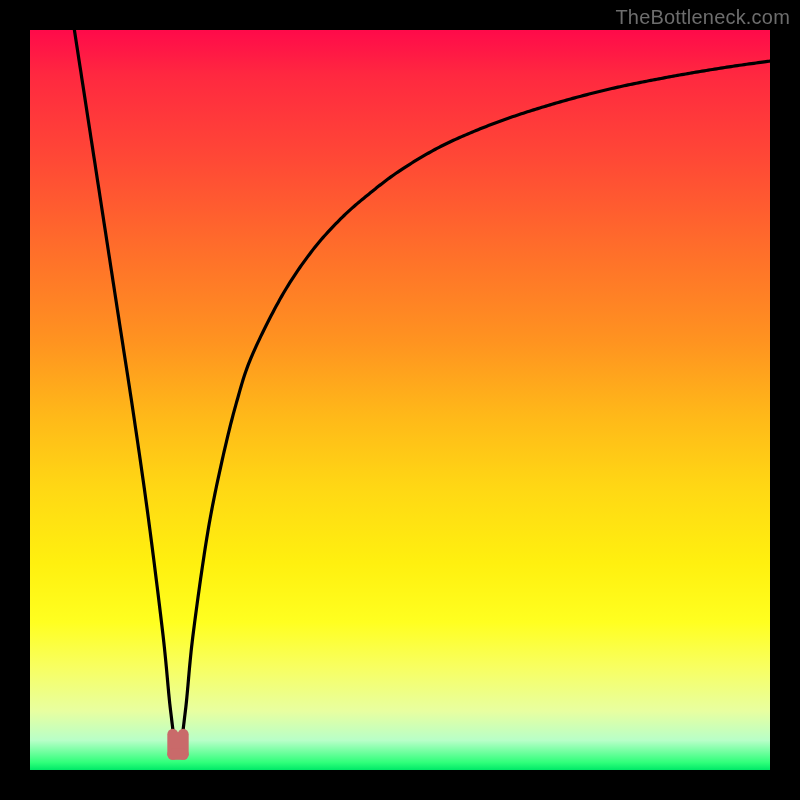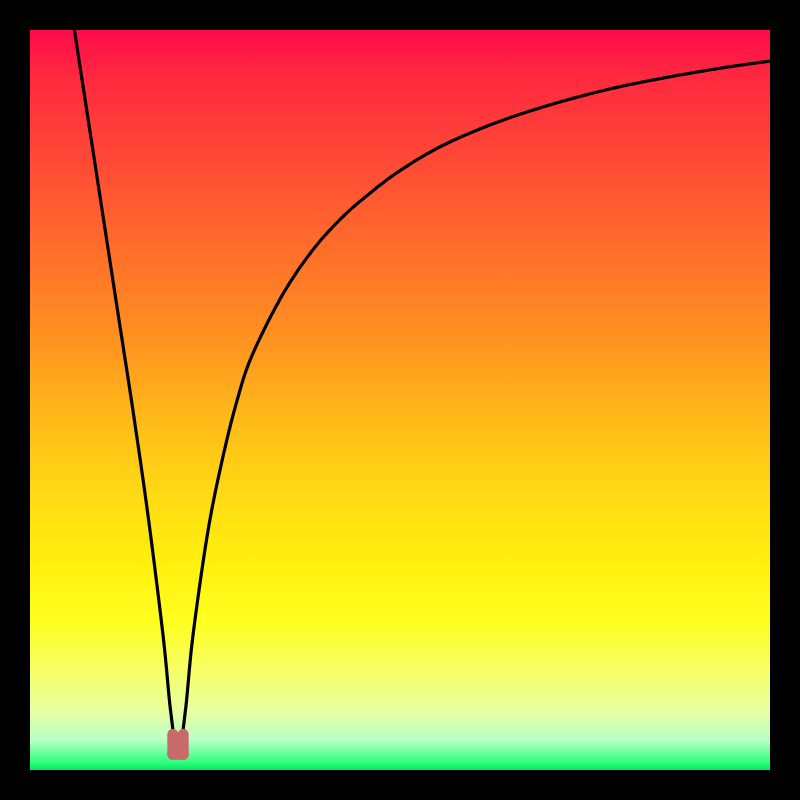--- a/index.html
+++ b/index.html
@@ -56,20 +56,21 @@
     color: #6d6d6d;
     font-size: 20px;
     letter-spacing: 0.2px;
     user-select: none;
   }
 </style>
 </head>
 <body>
 
 <div class="outer">
+  <div class="watermark">TheBottleneck.com</div>
   <div class="plot">
     <div class="gradient"></div>
     <svg class="svg-layer" viewBox="0 0 740 740" preserveAspectRatio="none">
       <path id="curve-path" fill="none" stroke="#000000" stroke-width="3.2" stroke-linecap="round" stroke-linejoin="round" d="M44.40 0.00 L44.86 2.96 L45.39 6.47 L46.01 10.47 L46.69 14.91 L47.44 19.75 L48.24 24.94 L49.08 30.43 L49.96 36.16 L50.88 42.09 L51.81 48.17 L52.76 54.34 L53.72 60.57 L54.68 66.80 L55.63 72.97 L56.56 79.05 L57.47 84.98 L58.36 90.72 L59.20 96.20 L60.02 101.54 L60.84 106.89 L61.67 112.23 L62.49 117.58 L63.31 122.92 L64.13 128.27 L64.96 133.61 L65.78 138.96 L66.60 144.30 L67.42 149.64 L68.24 154.99 L69.07 160.33 L69.89 165.68 L70.71 171.02 L71.53 176.37 L72.36 181.71 L73.18 187.06 L74.00 192.40 L74.82 197.74 L75.64 203.09 L76.47 208.43 L77.29 213.78 L78.11 219.12 L78.93 224.47 L79.76 229.81 L80.58 235.16 L81.40 240.50 L82.22 245.84 L83.04 251.19 L83.87 256.53 L84.69 261.88 L85.51 267.22 L86.33 272.57 L87.16 277.91 L87.98 283.26 L88.80 288.60 L89.62 293.93 L90.44 299.25 L91.27 304.55 L92.09 309.84 L92.91 315.12 L93.73 320.39 L94.56 325.67 L95.38 330.95 L96.20 336.24 L97.02 341.54 L97.84 346.85 L98.67 352.19 L99.49 357.54 L100.31 362.92 L101.13 368.34 L101.96 373.79 L102.78 379.27 L103.60 384.80 L104.42 390.35 L105.24 395.91 L106.07 401.47 L106.89 407.04 L107.71 412.63 L108.53 418.24 L109.36 423.87 L110.18 429.52 L111.00 435.21 L111.82 440.93 L112.64 446.69 L113.47 452.50 L114.29 458.34 L115.11 464.24 L115.93 470.19 L116.76 476.20 L117.58 482.27 L118.40 488.40 L119.23 494.68 L120.09 501.15 L120.95 507.79 L121.83 514.57 L122.72 521.45 L123.61 528.41 L124.50 535.42 L125.38 542.44 L126.26 549.45 L127.13 556.41 L127.98 563.30 L128.81 570.07 L129.62 576.72 L130.41 583.19 L131.16 589.46 L131.88 595.51 L132.56 601.30 L133.20 606.80 L133.79 612.05 L134.35 617.13 L134.86 622.05 L135.34 626.80 L135.79 631.40 L136.21 635.85 L136.62 640.17 L137.00 644.36 L137.36 648.42 L137.72 652.38 L138.06 656.22 L138.41 659.97 L138.75 663.63 L139.10 667.20 L139.45 670.69 L139.82 674.12 L140.20 677.49 L140.60 680.80 L141.01 684.13 L141.42 687.52 L141.83 690.94 L142.24 694.36 L142.66 697.75 L143.07 701.08 L143.48 704.32 L143.89 707.44 L144.30 710.40 L144.71 713.18 L145.12 715.75 L145.53 718.07 L145.94 720.12 L146.36 721.87 L146.77 723.28 L147.18 724.33 L147.59 724.98 L148.00 725.20 L148.41 724.98 L148.82 724.33 L149.23 723.28 L149.64 721.87 L150.06 720.12 L150.47 718.07 L150.88 715.75 L151.29 713.18 L151.70 710.40 L152.11 707.44 L152.52 704.32 L152.93 701.08 L153.34 697.75 L153.76 694.36 L154.17 690.94 L154.58 687.52 L154.99 684.13 L155.40 680.80 L155.80 677.47 L156.18 674.04 L156.55 670.52 L156.90 666.91 L157.25 663.21 L157.59 659.42 L157.94 655.54 L158.28 651.57 L158.64 647.50 L159.00 643.34 L159.38 639.10 L159.79 634.76 L160.21 630.32 L160.66 625.80 L161.14 621.19 L161.65 616.48 L162.21 611.69 L162.80 606.80 L163.44 601.73 L164.12 596.43 L164.84 590.90 L165.59 585.20 L166.38 579.34 L167.19 573.36 L168.02 567.29 L168.87 561.16 L169.74 555.00 L170.62 548.84 L171.50 542.71 L172.39 536.64 L173.28 530.66 L174.17 524.80 L175.05 519.10 L175.91 513.57 L176.77 508.27 L177.60 503.20 L178.42 498.33 L179.24 493.60 L180.07 488.98 L180.89 484.48 L181.71 480.09 L182.53 475.79 L183.36 471.59 L184.18 467.47 L185.00 463.42 L185.82 459.45 L186.64 455.54 L187.47 451.67 L188.29 447.86 L189.11 444.08 L189.93 440.33 L190.76 436.61 L191.58 432.90 L192.40 429.20 L193.22 425.52 L194.04 421.89 L194.87 418.31 L195.69 414.77 L196.51 411.27 L197.33 407.82 L198.16 404.42 L198.98 401.06 L199.80 397.75 L200.62 394.48 L201.44 391.26 L202.27 388.09 L203.09 384.96 L203.91 381.88 L204.73 378.84 L205.56 375.85 L206.38 372.90 L207.20 370.00 L208.00 367.19 L208.76 364.50 L209.50 361.91 L210.20 359.42 L210.90 357.01 L211.59 354.65 L212.27 352.34 L212.97 350.06 L213.68 347.80 L214.41 345.54 L215.17 343.26 L215.97 340.95 L216.82 338.59 L217.72 336.18 L218.68 333.69 L219.71 331.10 L220.81 328.41 L222.00 325.60 L223.28 322.66 L224.64 319.59 L226.08 316.42 L227.58 313.16 L229.15 309.82 L230.77 306.41 L232.44 302.97 L234.14 299.49 L235.87 296.00 L237.63 292.51 L239.40 289.03 L241.19 285.59 L242.97 282.18 L244.74 278.84 L246.50 275.58 L248.23 272.41 L249.93 269.34 L251.60 266.40 L253.24 263.55 L254.89 260.76 L256.53 258.02 L258.18 255.33 L259.82 252.69 L261.47 250.09 L263.11 247.55 L264.76 245.04 L266.40 242.58 L268.04 240.16 L269.69 237.78 L271.33 235.43 L272.98 233.12 L274.62 230.84 L276.27 228.59 L277.91 226.36 L279.56 224.17 L281.20 222.00 L282.84 219.86 L284.49 217.77 L286.13 215.72 L287.78 213.71 L289.42 211.74 L291.07 209.80 L292.71 207.90 L294.36 206.03 L296.00 204.19 L297.64 202.38 L299.29 200.60 L300.93 198.84 L302.58 197.10 L304.22 195.39 L305.87 193.69 L307.51 192.01 L309.16 190.35 L310.80 188.70 L312.44 187.07 L314.09 185.48 L315.73 183.91 L317.38 182.38 L319.02 180.87 L320.67 179.38 L322.31 177.92 L323.96 176.48 L325.60 175.06 L327.24 173.65 L328.89 172.26 L330.53 170.89 L332.18 169.52 L333.82 168.16 L335.47 166.82 L337.11 165.47 L338.76 164.14 L340.40 162.80 L342.03 161.47 L343.65 160.17 L345.25 158.89 L346.84 157.62 L348.42 156.37 L349.99 155.13 L351.57 153.90 L353.15 152.68 L354.74 151.47 L356.34 150.26 L357.95 149.06 L359.59 147.86 L361.24 146.66 L362.92 145.46 L364.64 144.26 L366.39 143.05 L368.17 141.83 L370.00 140.60 L371.87 139.36 L373.79 138.10 L375.74 136.84 L377.72 135.57 L379.74 134.29 L381.79 133.01 L383.85 131.73 L385.94 130.45 L388.04 129.18 L390.15 127.91 L392.27 126.66 L394.39 125.42 L396.52 124.19 L398.64 122.99 L400.75 121.80 L402.85 120.64 L404.93 119.50 L407.00 118.40 L409.06 117.32 L411.11 116.27 L413.17 115.23 L415.22 114.21 L417.28 113.21 L419.33 112.23 L421.39 111.27 L423.44 110.32 L425.50 109.38 L427.56 108.46 L429.61 107.54 L431.67 106.64 L433.72 105.75 L435.78 104.86 L437.83 103.99 L439.89 103.11 L441.94 102.24 L444.00 101.38 L446.06 100.52 L448.11 99.68 L450.17 98.84 L452.22 98.01 L454.28 97.20 L456.33 96.39 L458.39 95.59 L460.44 94.81 L462.50 94.03 L464.56 93.25 L466.61 92.49 L468.67 91.73 L470.72 90.98 L472.78 90.24 L474.83 89.50 L476.89 88.77 L478.94 88.04 L481.00 87.32 L483.06 86.61 L485.11 85.90 L487.17 85.20 L489.22 84.51 L491.28 83.83 L493.33 83.15 L495.39 82.49 L497.44 81.82 L499.50 81.17 L501.56 80.52 L503.61 79.87 L505.67 79.23 L507.72 78.60 L509.78 77.97 L511.83 77.34 L513.89 76.72 L515.94 76.10 L518.00 75.48 L520.06 74.87 L522.11 74.26 L524.17 73.65 L526.22 73.05 L528.28 72.45 L530.33 71.86 L532.39 71.28 L534.44 70.69 L536.50 70.12 L538.56 69.54 L540.61 68.97 L542.67 68.41 L544.72 67.85 L546.78 67.29 L548.83 66.74 L550.89 66.20 L552.94 65.66 L555.00 65.12 L557.06 64.59 L559.11 64.06 L561.17 63.54 L563.22 63.02 L565.28 62.50 L567.33 62.00 L569.39 61.49 L571.44 60.99 L573.50 60.49 L575.56 60.00 L577.61 59.52 L579.67 59.04 L581.72 58.56 L583.78 58.09 L585.83 57.62 L587.89 57.15 L589.94 56.69 L592.00 56.24 L594.06 55.79 L596.11 55.35 L598.17 54.91 L600.22 54.48 L602.28 54.06 L604.33 53.64 L606.39 53.22 L608.44 52.81 L610.50 52.40 L612.56 52.00 L614.61 51.60 L616.67 51.20 L618.72 50.80 L620.78 50.41 L622.83 50.01 L624.89 49.62 L626.94 49.23 L629.00 48.84 L631.06 48.45 L633.11 48.06 L635.17 47.68 L637.22 47.30 L639.28 46.92 L641.33 46.54 L643.39 46.16 L645.44 45.79 L647.50 45.42 L649.56 45.05 L651.61 44.68 L653.67 44.32 L655.72 43.96 L657.78 43.60 L659.83 43.24 L661.89 42.88 L663.94 42.53 L666.00 42.18 L668.06 41.83 L670.11 41.49 L672.17 41.14 L674.22 40.80 L676.28 40.46 L678.33 40.12 L680.39 39.79 L682.44 39.46 L684.50 39.13 L686.56 38.80 L688.61 38.47 L690.67 38.15 L692.72 37.83 L694.78 37.51 L696.83 37.20 L698.89 36.88 L700.94 36.57 L703.00 36.26 L705.11 35.95 L707.31 35.62 L709.59 35.29 L711.93 34.96 L714.31 34.62 L716.70 34.29 L719.10 33.95 L721.47 33.62 L723.81 33.30 L726.09 32.99 L728.30 32.68 L730.41 32.40 L732.40 32.12 L734.26 31.87 L735.97 31.64 L737.51 31.42 L738.86 31.24 L740.00 31.08 "></path>
       <g id="markers">
           <line x1="142.82" x2="142.82" y1="704.32" y2="724.32" stroke="#c96a6a" stroke-width="11" stroke-linecap="round"></line>
           <line x1="153.17999999999998" x2="153.17999999999998" y1="704.32" y2="724.32" stroke="#c96a6a" stroke-width="11" stroke-linecap="round"></line>
           <line x1="142.82" x2="153.17999999999998" y1="724.32" y2="724.32" stroke="#c96a6a" stroke-width="11" stroke-linecap="round"></line>
         </g>
     </svg>

